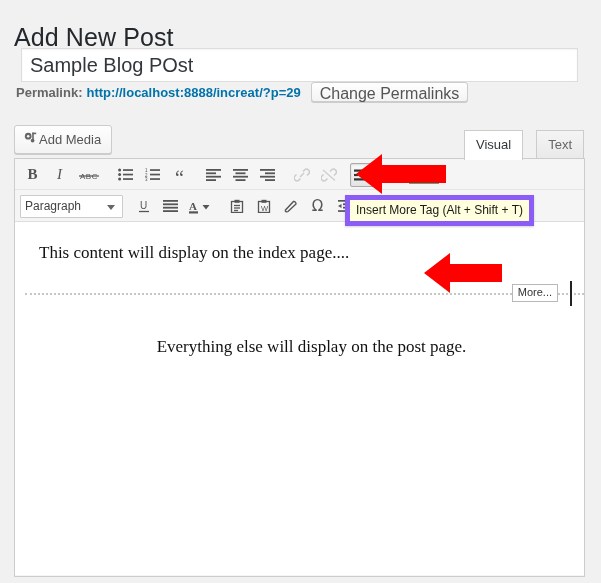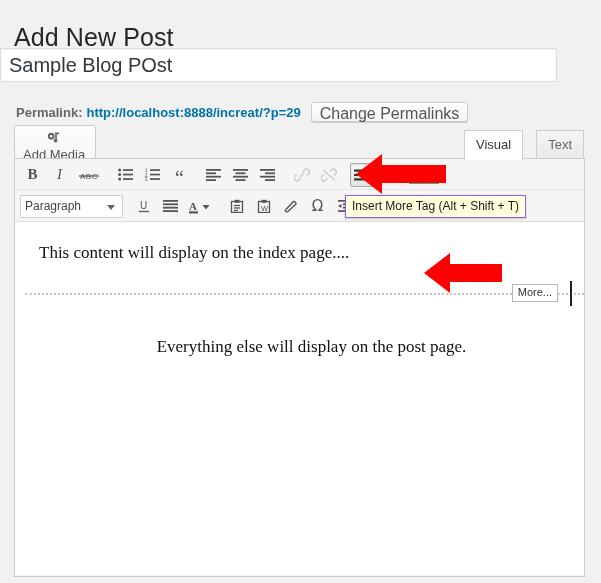--- a/index.html
+++ b/index.html
@@ -29,40 +29,40 @@
     top: 6px;
     font-size: 25px;
     font-weight: normal;
     color: #23282d;
     letter-spacing: 0.1px;
   }
 
   
   .title-input {
     position: absolute;
-    left: 0;
+    left: 21px;
     top: 48px;
     width: 557px;
     height: 34px;
     box-sizing: border-box;
     border: 1px solid #ddd;
     background: #fff;
     font-family: "Liberation Sans", sans-serif;
     font-size: 20px;
     color: #32373c;
     padding: 3px 8px;
     outline: none;
     box-shadow: inset 0 1px 2px rgba(0,0,0,0.05);
   }
 
   
   .permalink-row {
     position: absolute;
     left: 16px;
-    top: 100px;
+    top: 80px;
     height: 24px;
     display: flex;
     align-items: center;
     font-size: 13px;
   }
   .permalink-label {
     color: #666;
     font-weight: bold;
     margin-right: 4px;
   }
@@ -95,21 +95,20 @@
     align-items: center;
     border: 1px solid #ccc;
     background: #f7f7f7;
     background-image: linear-gradient(#fefefe, #f3f3f3);
     border-radius: 3px;
     padding: 5px 10px 6px 8px;
     font-size: 13px;
     color: #555;
     cursor: pointer;
     box-shadow: 0 1px 0 #ccc;
-    flex-direction: column;
   }
   .media-icon {
     width: 16px;
     height: 16px;
     display: block;
   }
 
   
   .editor-tabs {
     position: absolute;
@@ -318,21 +317,21 @@
     height: 10px;
     opacity: 0.55;
   }
 
   
   .tooltip {
     position: absolute;
     left: 345px;
     top: 195px;
     background: #ffffdd;
-    border: 1px solid #8b5cf6;
+    border: 5px solid #8b5cf6;
     color: #1a1a1a;
     font-size: 12px;
     font-family: "Liberation Sans", sans-serif;
     padding: 3px 6px 4px;
     line-height: 14px;
     white-space: nowrap;
     z-index: 40;
     box-shadow: 0 1px 2px rgba(0,0,0,0.18);
   }
 

